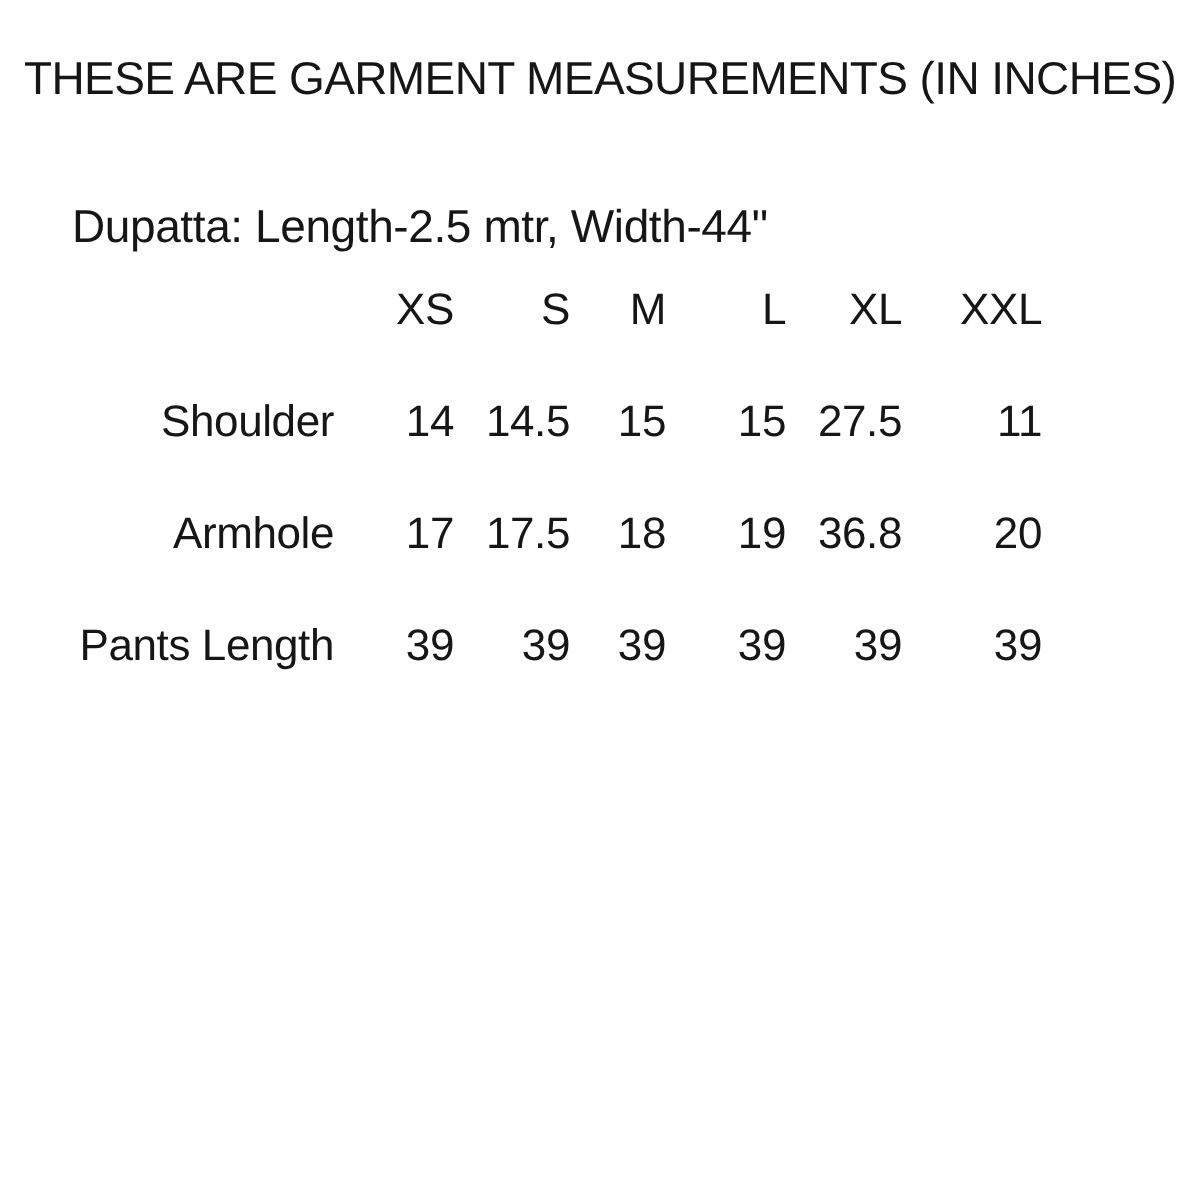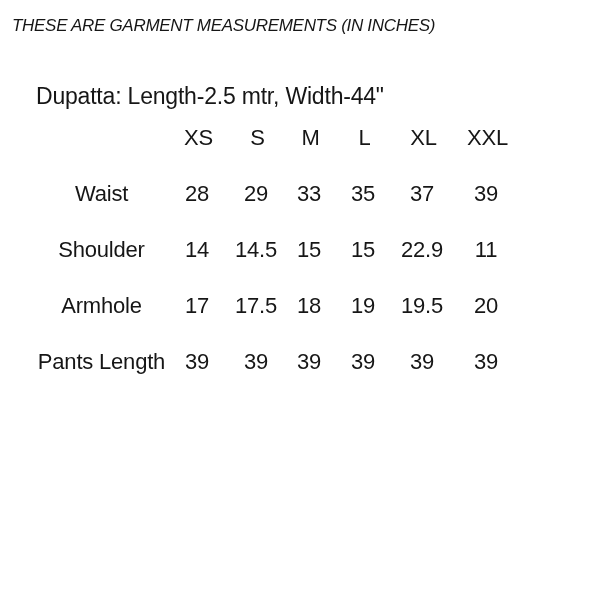--- a/index.html
+++ b/index.html
@@ -11,44 +11,43 @@
     color: #161616;
     font-family: "Liberation Sans", sans-serif;
     overflow: hidden;
   }
   .page {
     width: 600px;
     height: 600px;
     box-sizing: border-box;
   }
   .title {
-    margin: 16px 0 0 12px;
-    font-size: 17px;
+    margin: 26px 0 0 12px;
+    font-size: 23px;
     letter-spacing: -0.3px;
     white-space: nowrap;
     font-weight: 400;
-    font-style: italic;
   }
   .dupatta {
     margin: 47px 0 0 36px;
     font-size: 23px;
     letter-spacing: -0.2px;
     white-space: nowrap;
     font-weight: 400;
   }
   table.size-chart {
     margin: 0 0 0 36px;
     border-collapse: collapse;
     font-size: 22px;
     letter-spacing: -0.2px;
   }
   table.size-chart tr { height: 56px; }
   table.size-chart th,
   table.size-chart td {
-    text-align: center;
+    text-align: right;
     vertical-align: middle;
     font-weight: 400;
     padding: 0;
     white-space: nowrap;
   }
   col.c-label { width: 131px; }
   col.c-xs  { width: 60px; }
   col.c-s   { width: 58px; }
   col.c-m   { width: 48px; }
   col.c-l   { width: 60px; }
@@ -82,44 +81,35 @@
         <th>XS</th>
         <th>S</th>
         <th>M</th>
         <th>L</th>
         <th>XL</th>
         <th>XXL</th>
       </tr>
     </thead>
     <tbody>
       <tr>
-        <td>Waist</td>
-        <td>28</td>
-        <td>29</td>
-        <td>33</td>
-        <td>35</td>
-        <td>37</td>
-        <td>39</td>
-      </tr>
-      <tr>
         <td>Shoulder</td>
         <td>14</td>
         <td>14.5</td>
         <td>15</td>
         <td>15</td>
-        <td>22.9</td>
+        <td>27.5</td>
         <td>11</td>
       </tr>
       <tr>
         <td>Armhole</td>
         <td>17</td>
         <td>17.5</td>
         <td>18</td>
         <td>19</td>
-        <td>19.5</td>
+        <td>36.8</td>
         <td>20</td>
       </tr>
       <tr>
         <td>Pants Length</td>
         <td>39</td>
         <td>39</td>
         <td>39</td>
         <td>39</td>
         <td>39</td>
         <td>39</td>

